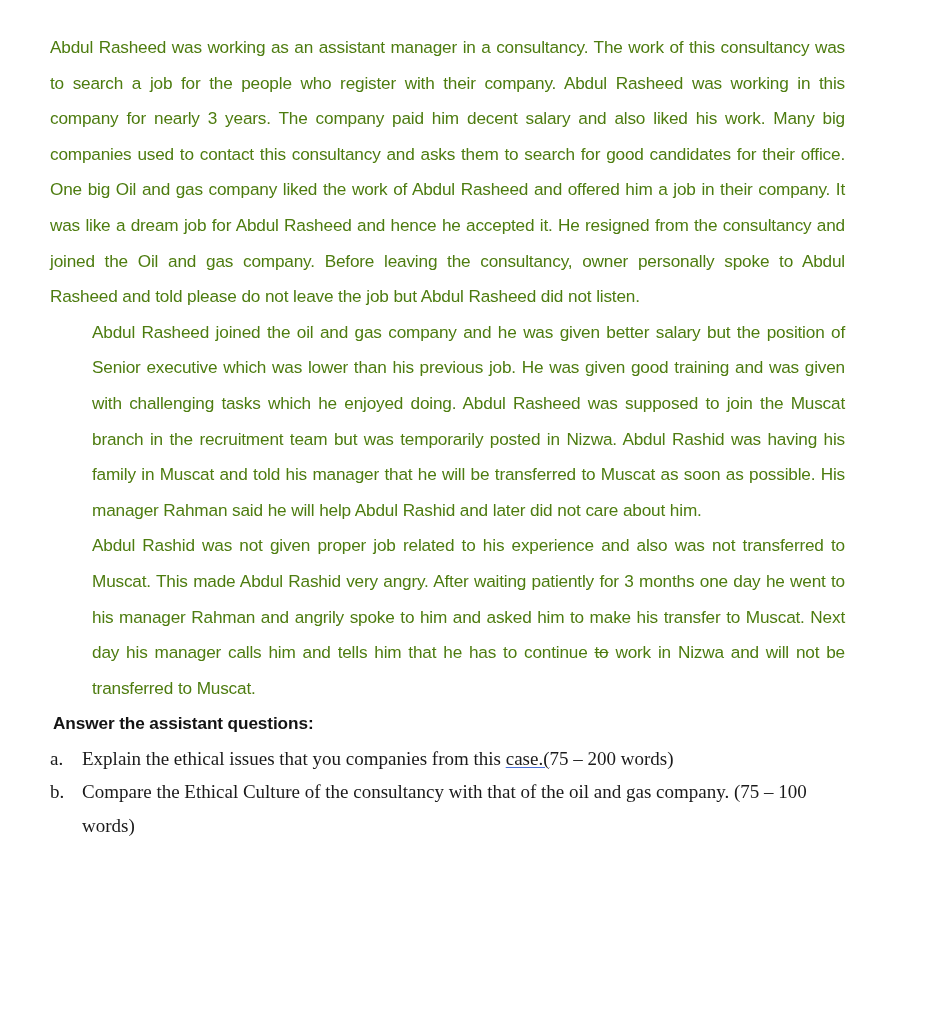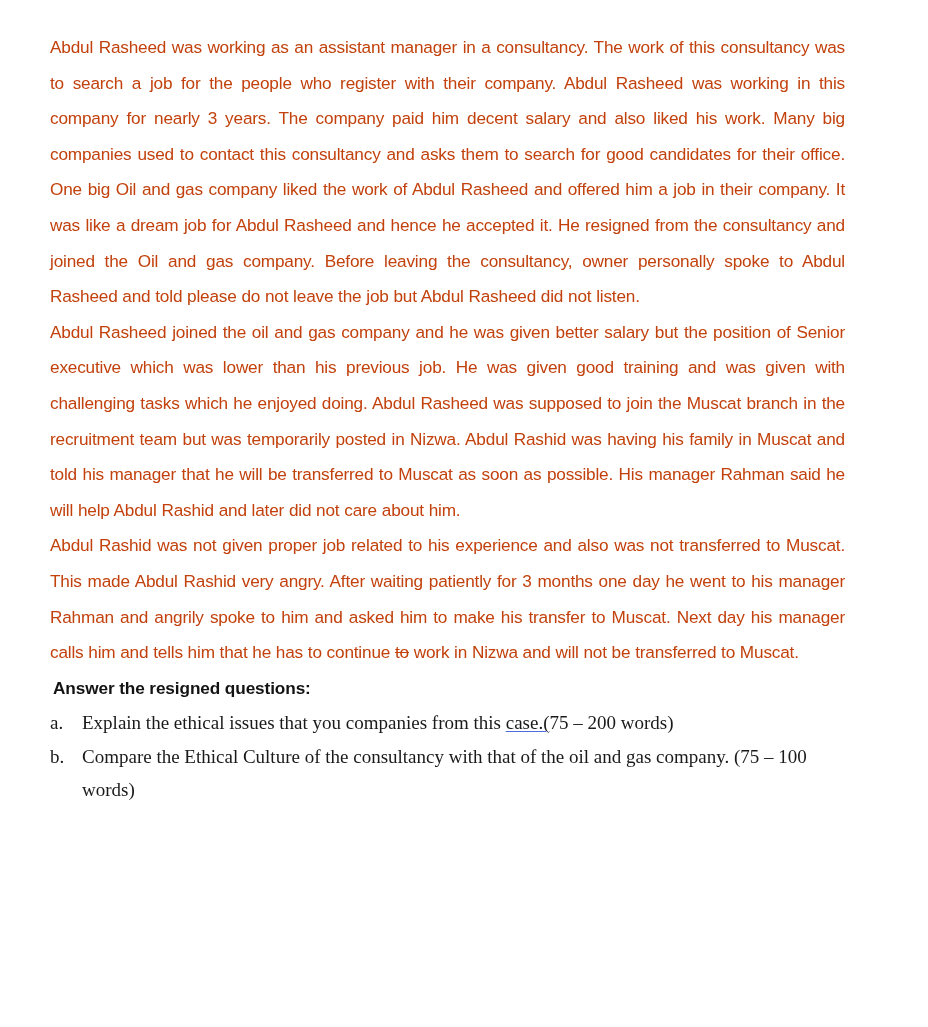--- a/index.html
+++ b/index.html
@@ -32,23 +32,23 @@
   
   .para {
     margin: 0;
     font-family: "Liberation Sans", sans-serif;
     font-size: 17.2px;
     line-height: 35.6px;
     text-align: justify;
     text-justify: inter-word;
     letter-spacing: -0.18px;
     word-spacing: 0.2px;
-    color: #c2410c;
+    color: #4d7c0f;
   }
-  .para + .para { margin-top: 0; }
+  .para + .para { margin-top: 0; margin-left: 42px; }
 
   .strike { text-decoration: line-through; text-decoration-thickness: 1px; }
 
   
   .answer-heading {
     margin: 0;
     padding-left: 3px;
     font-family: "Liberation Sans", sans-serif;
     font-size: 17.2px;
     line-height: 35.6px;
@@ -97,21 +97,21 @@
 <div id="page">
   <div class="doc-body">
 
     <p class="para"><span>Abdul Rasheed was working as an assistant manager in a consultancy. The work of this consultancy was to search a job for the people who register with their company. Abdul Rasheed was working in this company for nearly 3 years. The company paid him decent salary and also liked his work. Many big companies used to contact this consultancy and asks them to search for good candidates for their office. One big Oil and gas company liked the work of Abdul Rasheed and offered him a job in their company. It was like a dream job for Abdul Rasheed and hence he accepted it. He resigned from the consultancy and joined the Oil and gas company. Before leaving the consultancy, owner personally spoke to Abdul Rasheed and told please do not leave the job but Abdul Rasheed did not listen.</span></p>
 
     <p class="para"><span>Abdul Rasheed joined the oil and gas company and he was given better salary but the position of Senior executive which was lower than his previous job. He was given good training and was given with challenging tasks which he enjoyed doing. Abdul Rasheed was supposed to join the Muscat branch in the recruitment team but was temporarily posted in Nizwa. Abdul Rashid was having his family in Muscat and told his manager that he will be transferred to Muscat as soon as possible. His manager Rahman said he will help Abdul Rashid and later did not care about him.</span></p>
 
     <p class="para"><span>Abdul Rashid was not given proper job related to his experience and also was not transferred to Muscat. This made Abdul Rashid very angry. After waiting patiently for 3 months one day he went to his manager Rahman and angrily spoke to him and asked him to make his transfer to Muscat. Next day his manager calls him and tells him that he has to continue </span><span class="strike">to</span><span> work in Nizwa and will not be transferred to Muscat.</span></p>
 
 
-    <p class="answer-heading">Answer the resigned questions:</p>
+    <p class="answer-heading">Answer the assistant questions:</p>
 
     <ol class="qlist">
       <li class="qitem">
         <span class="qmarker">a.</span>
         <span class="qtext"><span>Explain the ethical issues that you companies from this </span><span class="u-blue">case.(</span><span>75 – 200 words)</span></span>
       </li>
       <li class="qitem">
         <span class="qmarker">b.</span>
         <span class="qtext"><span>Compare the Ethical Culture of the consultancy with that of the oil and gas company. (75 – 100 words)</span><span class="u-blue"></span><span></span></span>
       </li>

